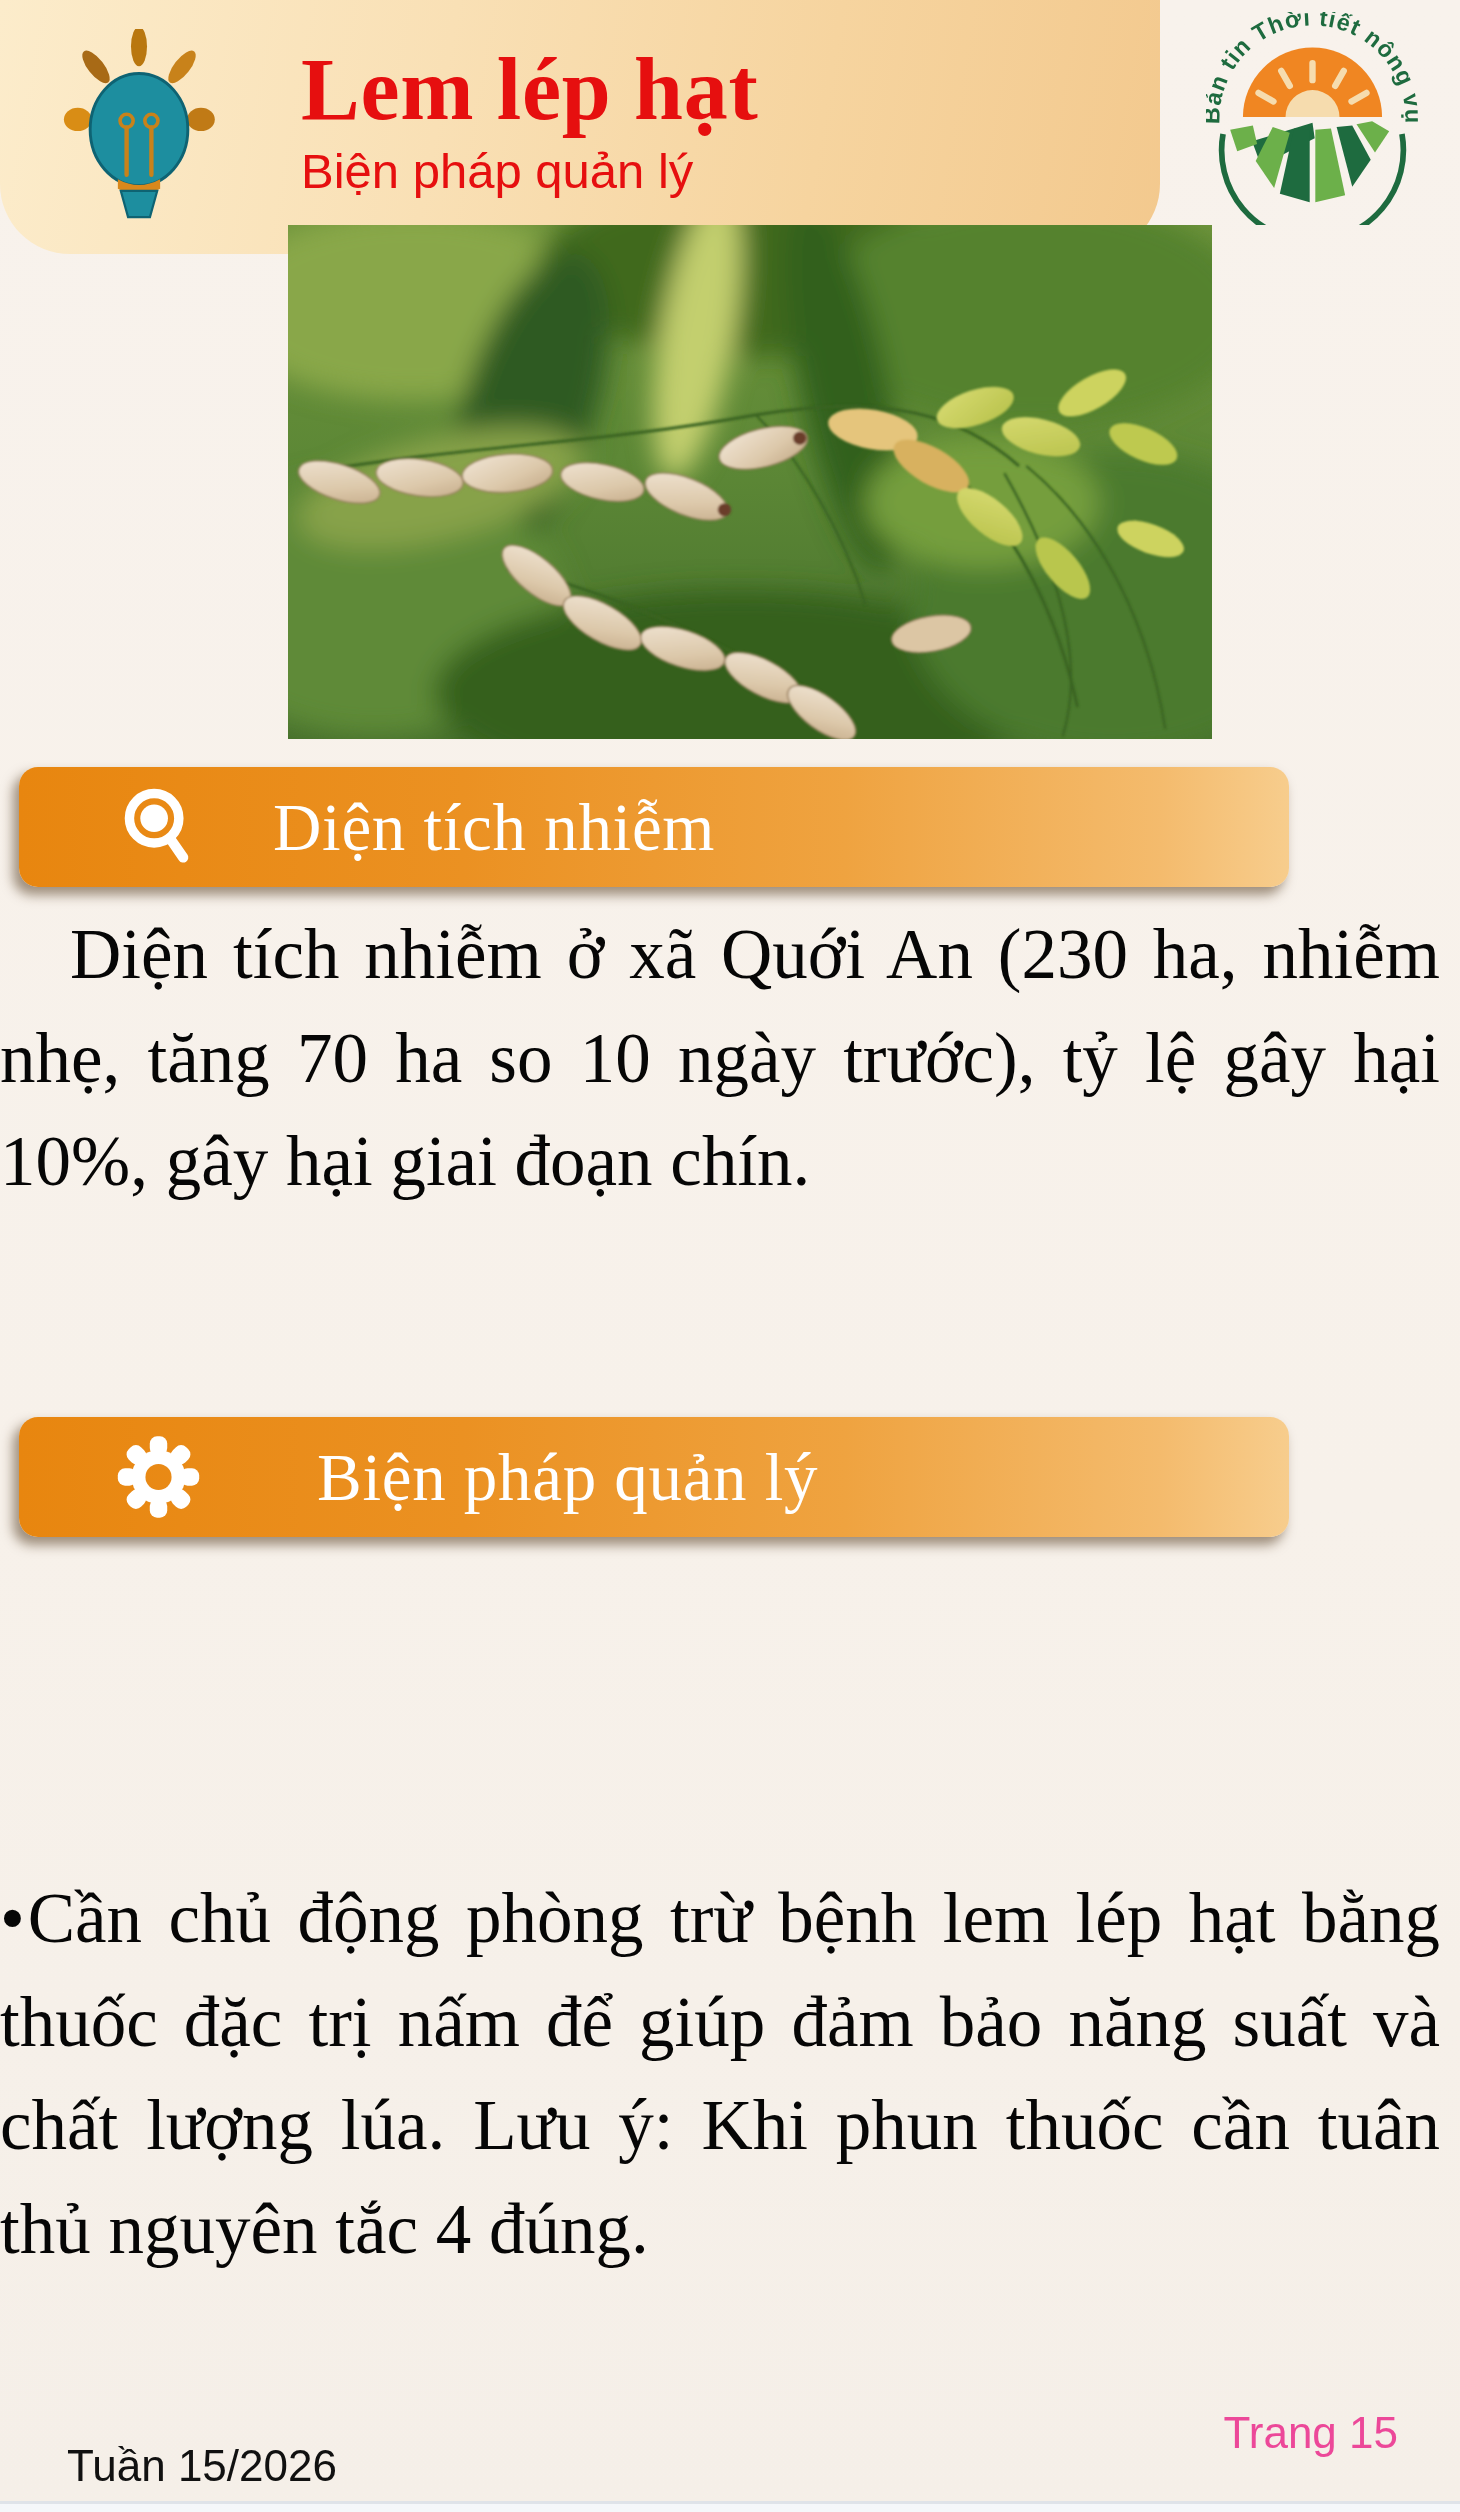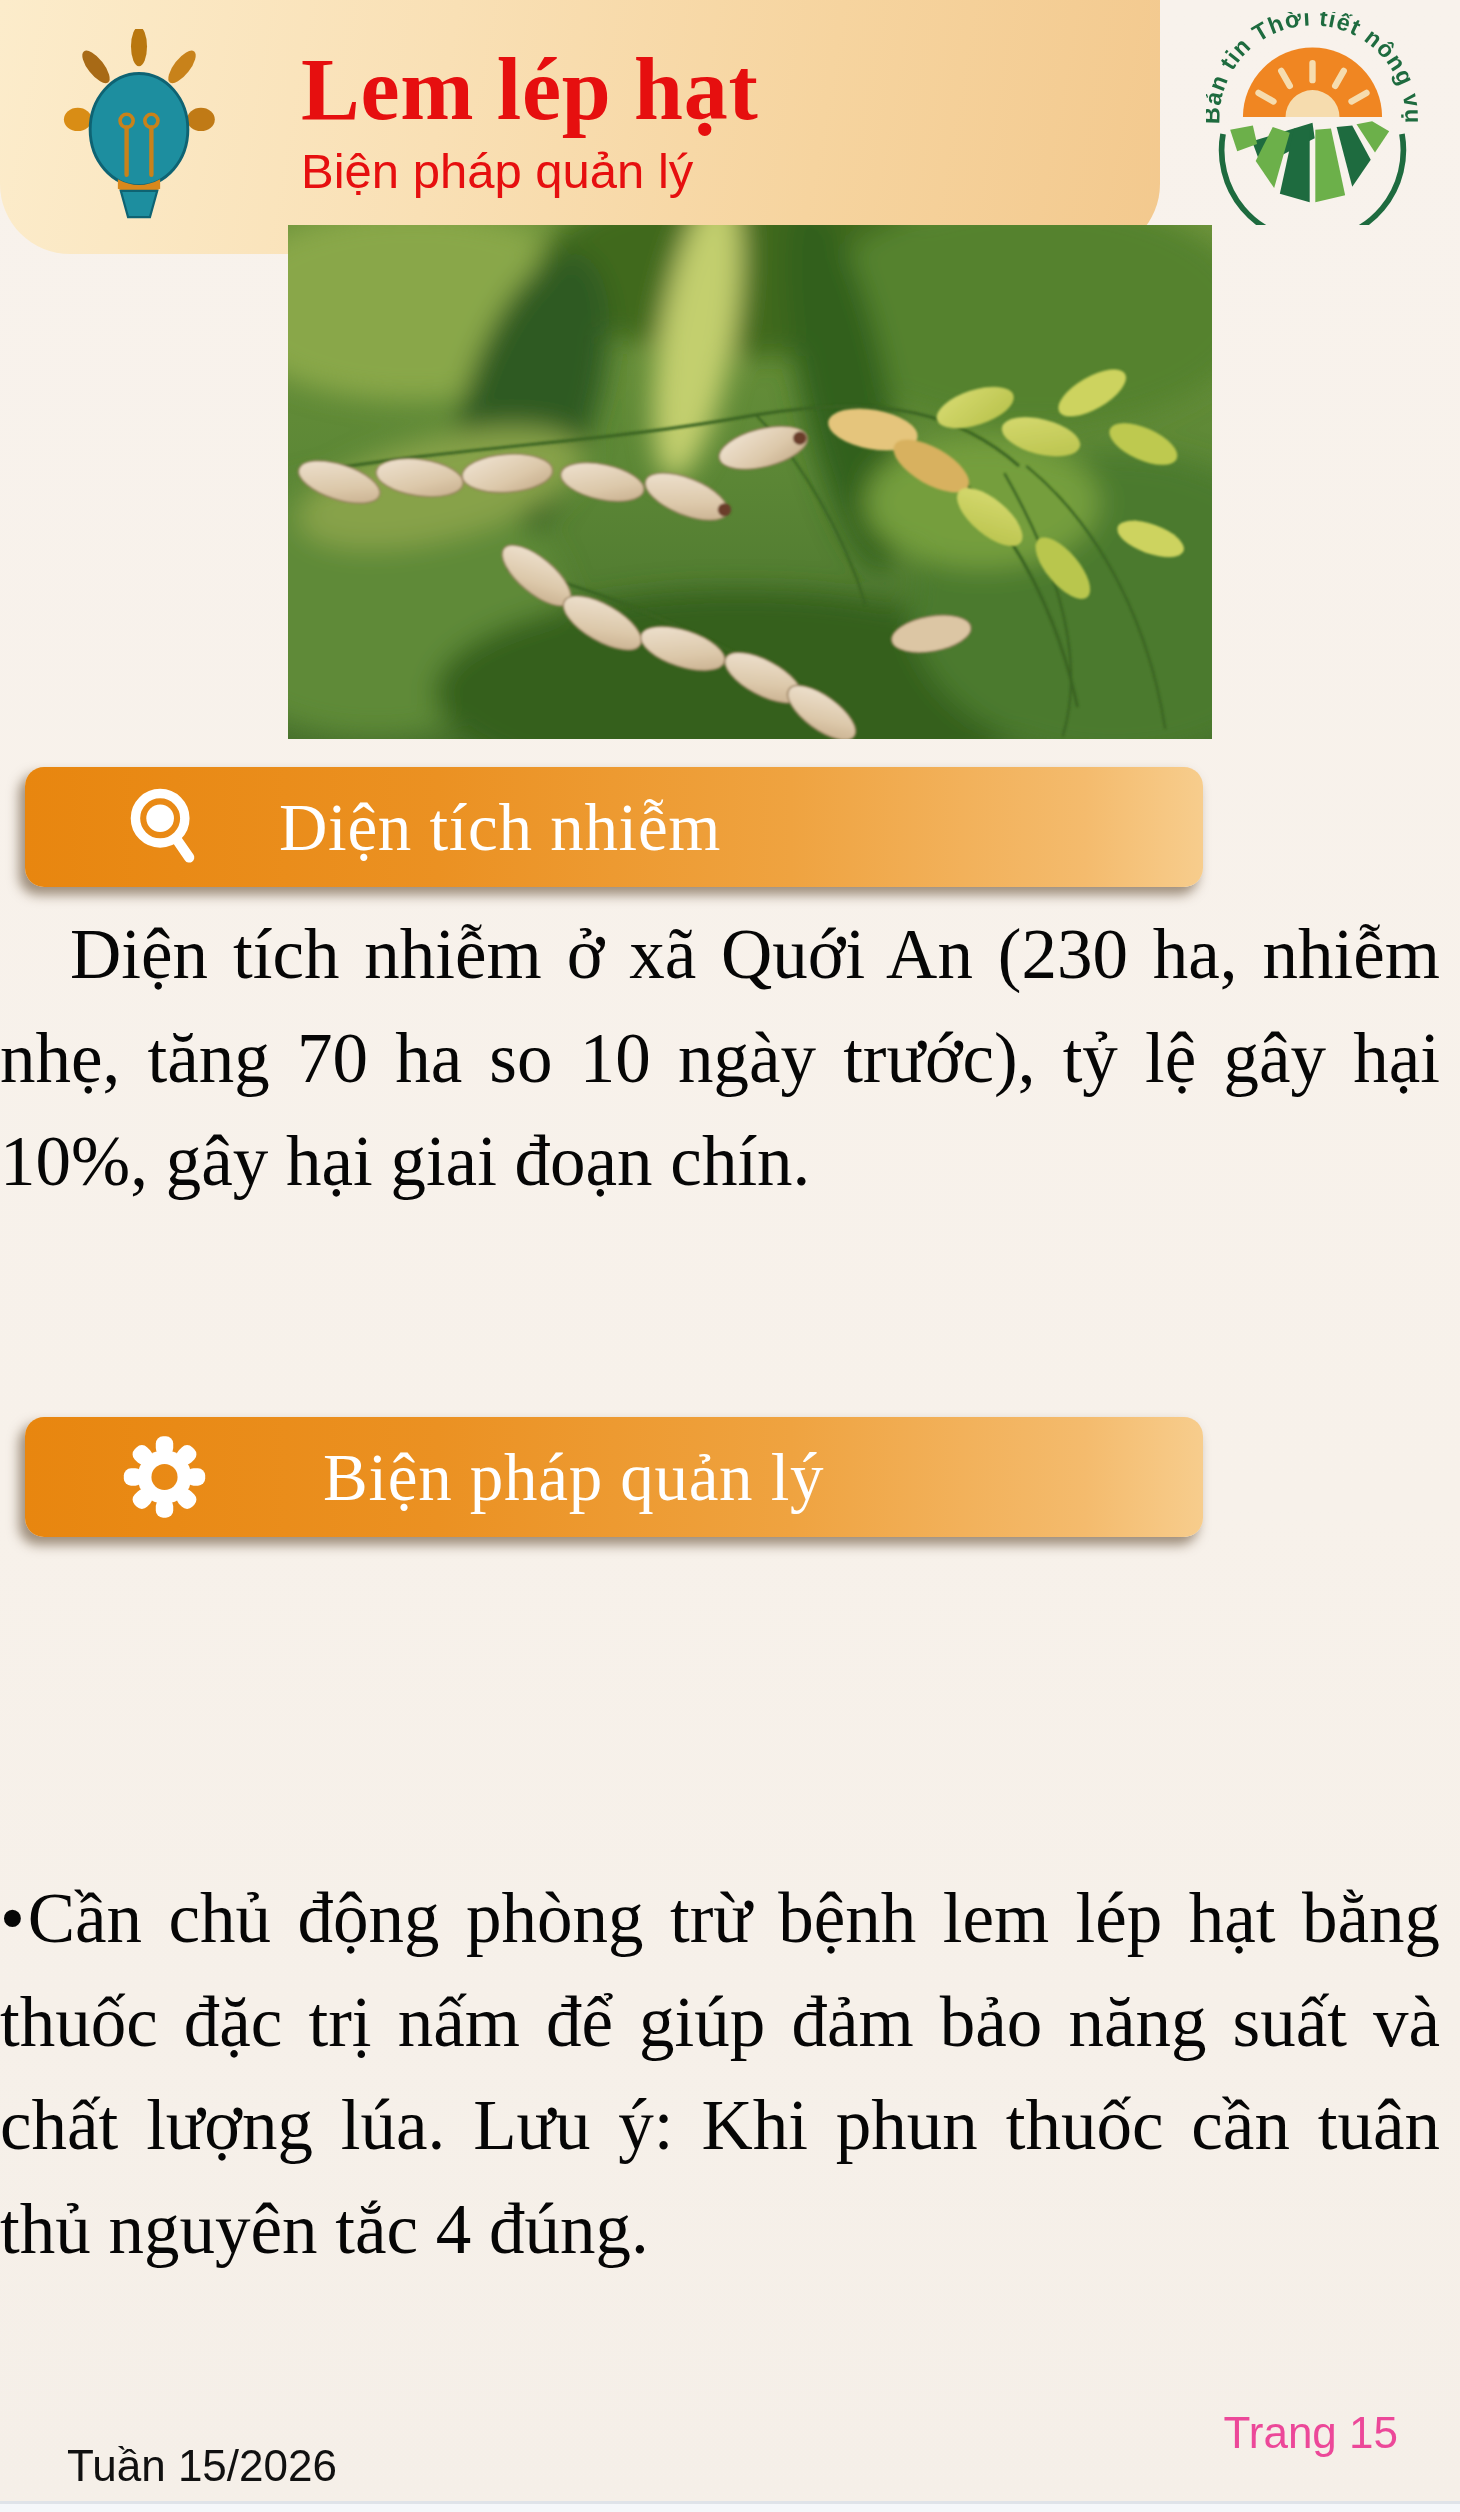--- a/index.html
+++ b/index.html
@@ -16,21 +16,21 @@
   .title-group{position:absolute;left:301px;top:42px;}
   .page-title{font:700 88px/1.1 "Liberation Serif",serif;color:#e60f0f;letter-spacing:0.7px;}
   .page-subtitle{font:400 49px/1.15 "Liberation Sans",sans-serif;color:#e60f0f;margin-top:4.4px;}
   .logo-badge{position:absolute;left:1206px;top:11.7px;width:213px;height:213px;}
 
   
   .photo{position:absolute;left:288px;top:225px;width:924px;height:514px;overflow:hidden;}
   .photo svg{display:block;width:100%;height:100%;}
 
   
-  .banner{position:absolute;left:25px;width:1178px;height:120px;border-radius:19px;
+  .banner{position:absolute;left:19px;width:1270px;height:120px;border-radius:19px;
     background:linear-gradient(90deg,#e8860f 0%,#eb9122 35%,#efa340 65%,#f4bb6d 90%,#f7cd8d 100%);
     box-shadow:-5.8px 7.3px 11.7px rgba(72,46,16,.5);}
   #banner-1{top:767px;}
   #banner-2{top:1417px;}
   .banner .banner-icon{position:absolute;left:93px;top:50%;transform:translateY(-50%);}
   .banner .banner-label{position:absolute;top:50%;transform:translateY(-50%);
     color:#ffffff;font:400 67px/1 "Liberation Serif",serif;letter-spacing:0.7px;}
   #banner-1 .banner-label{left:254px;}
   #banner-2 .banner-label{left:298px;}
 

